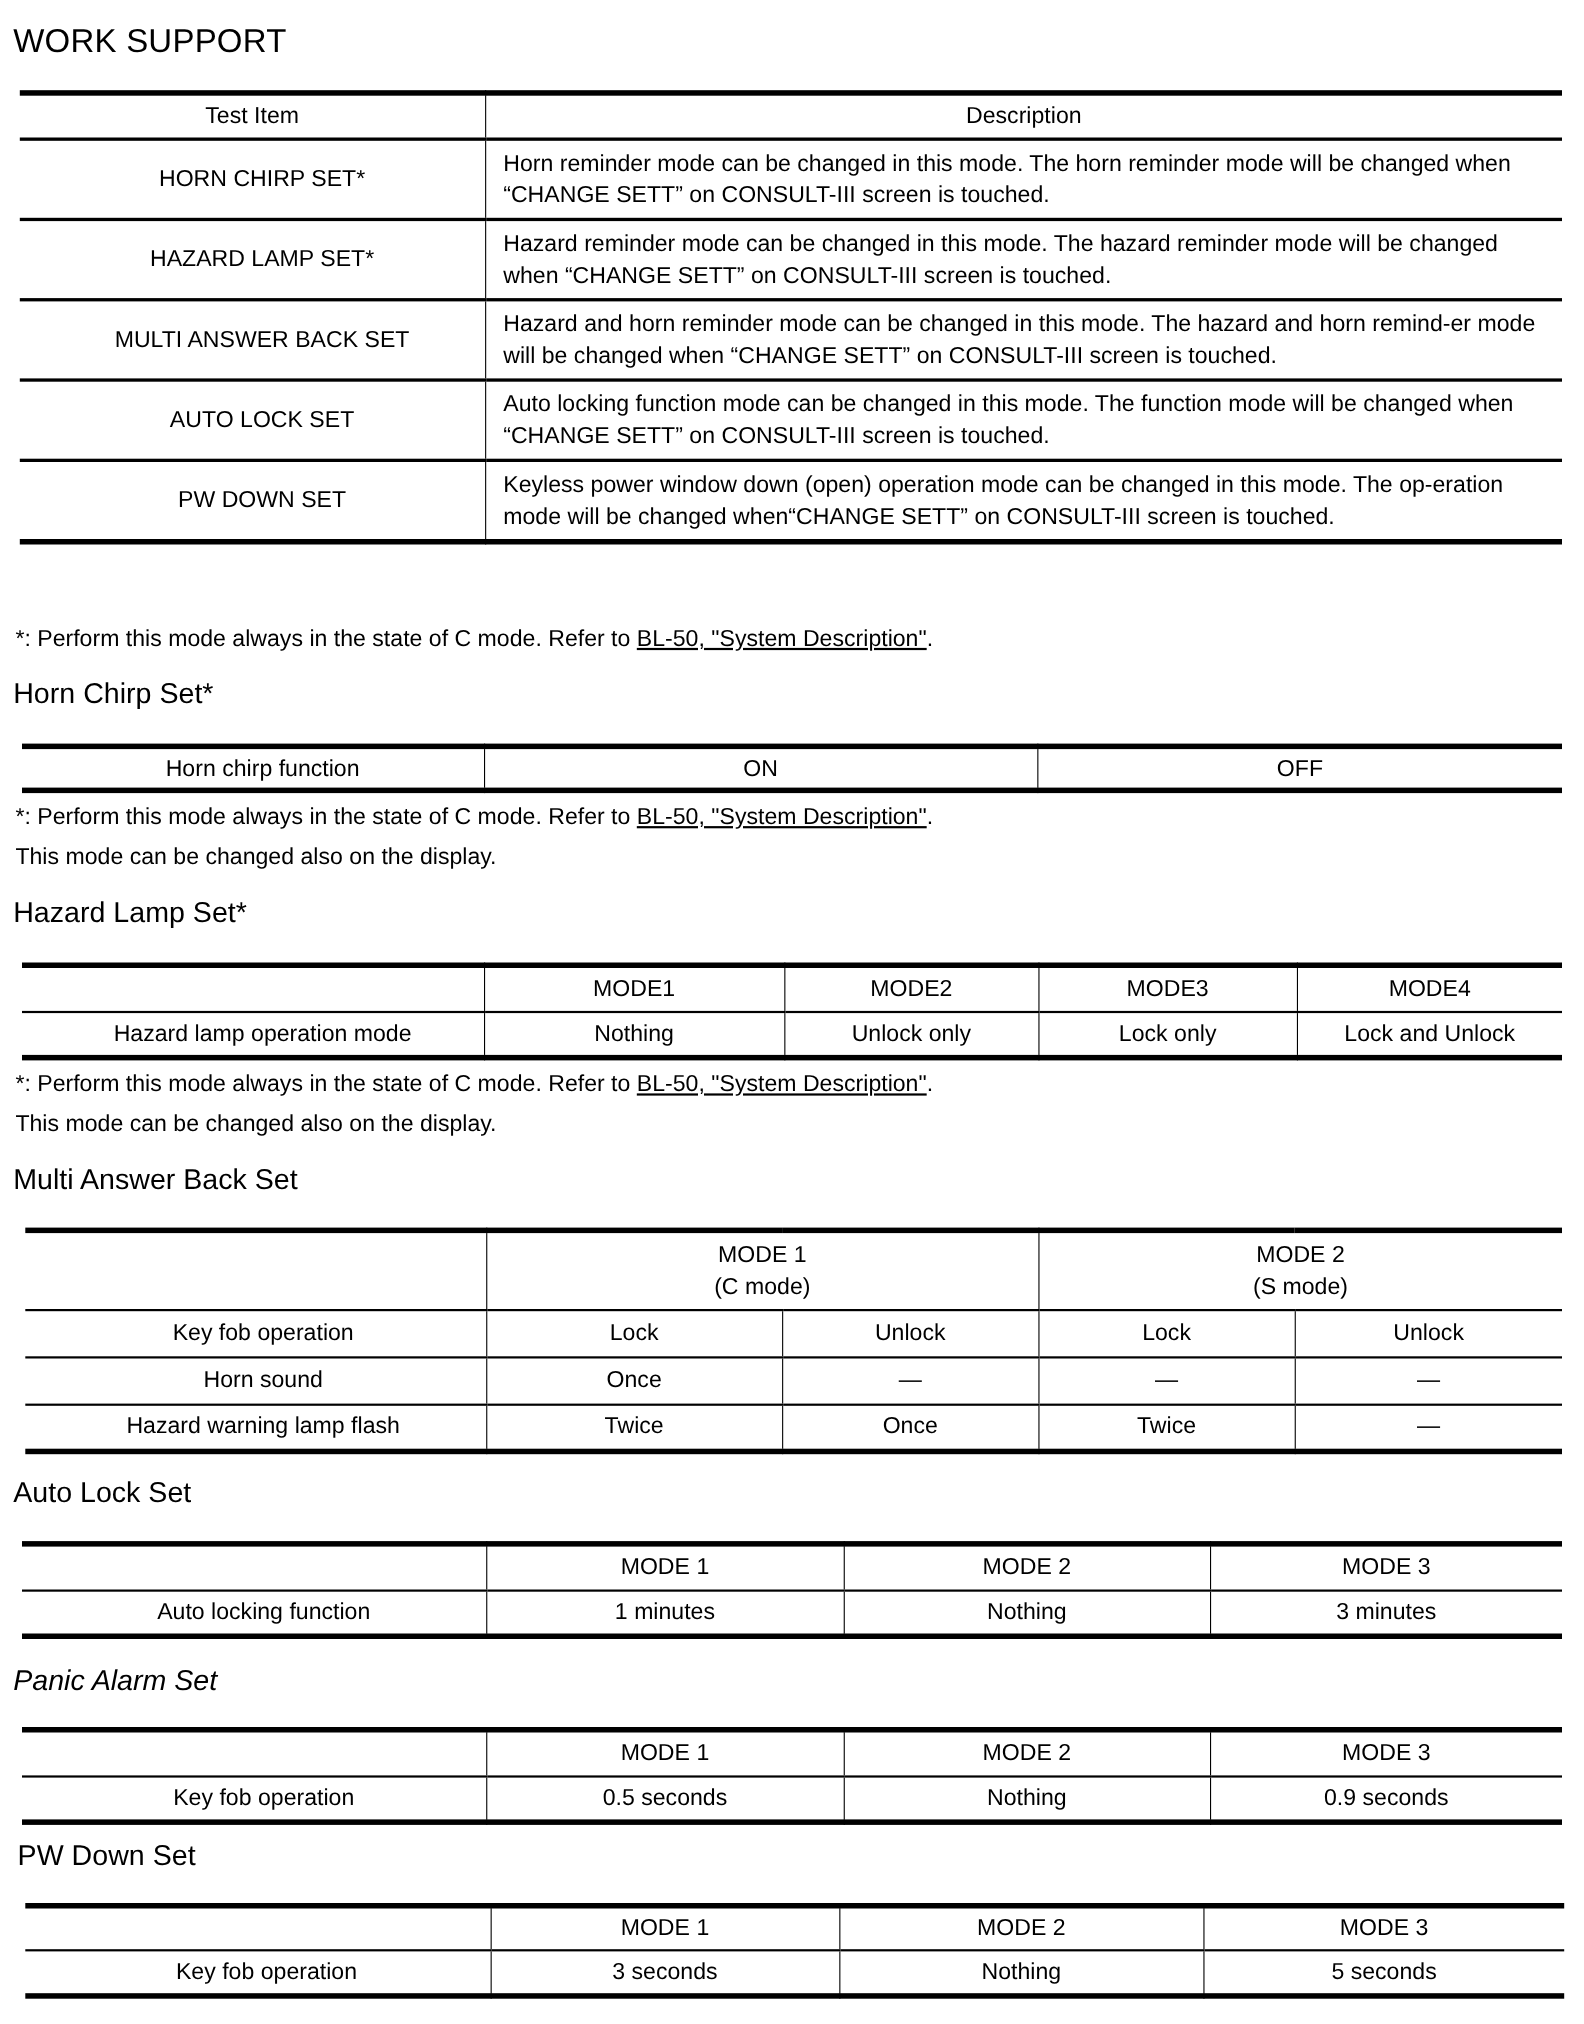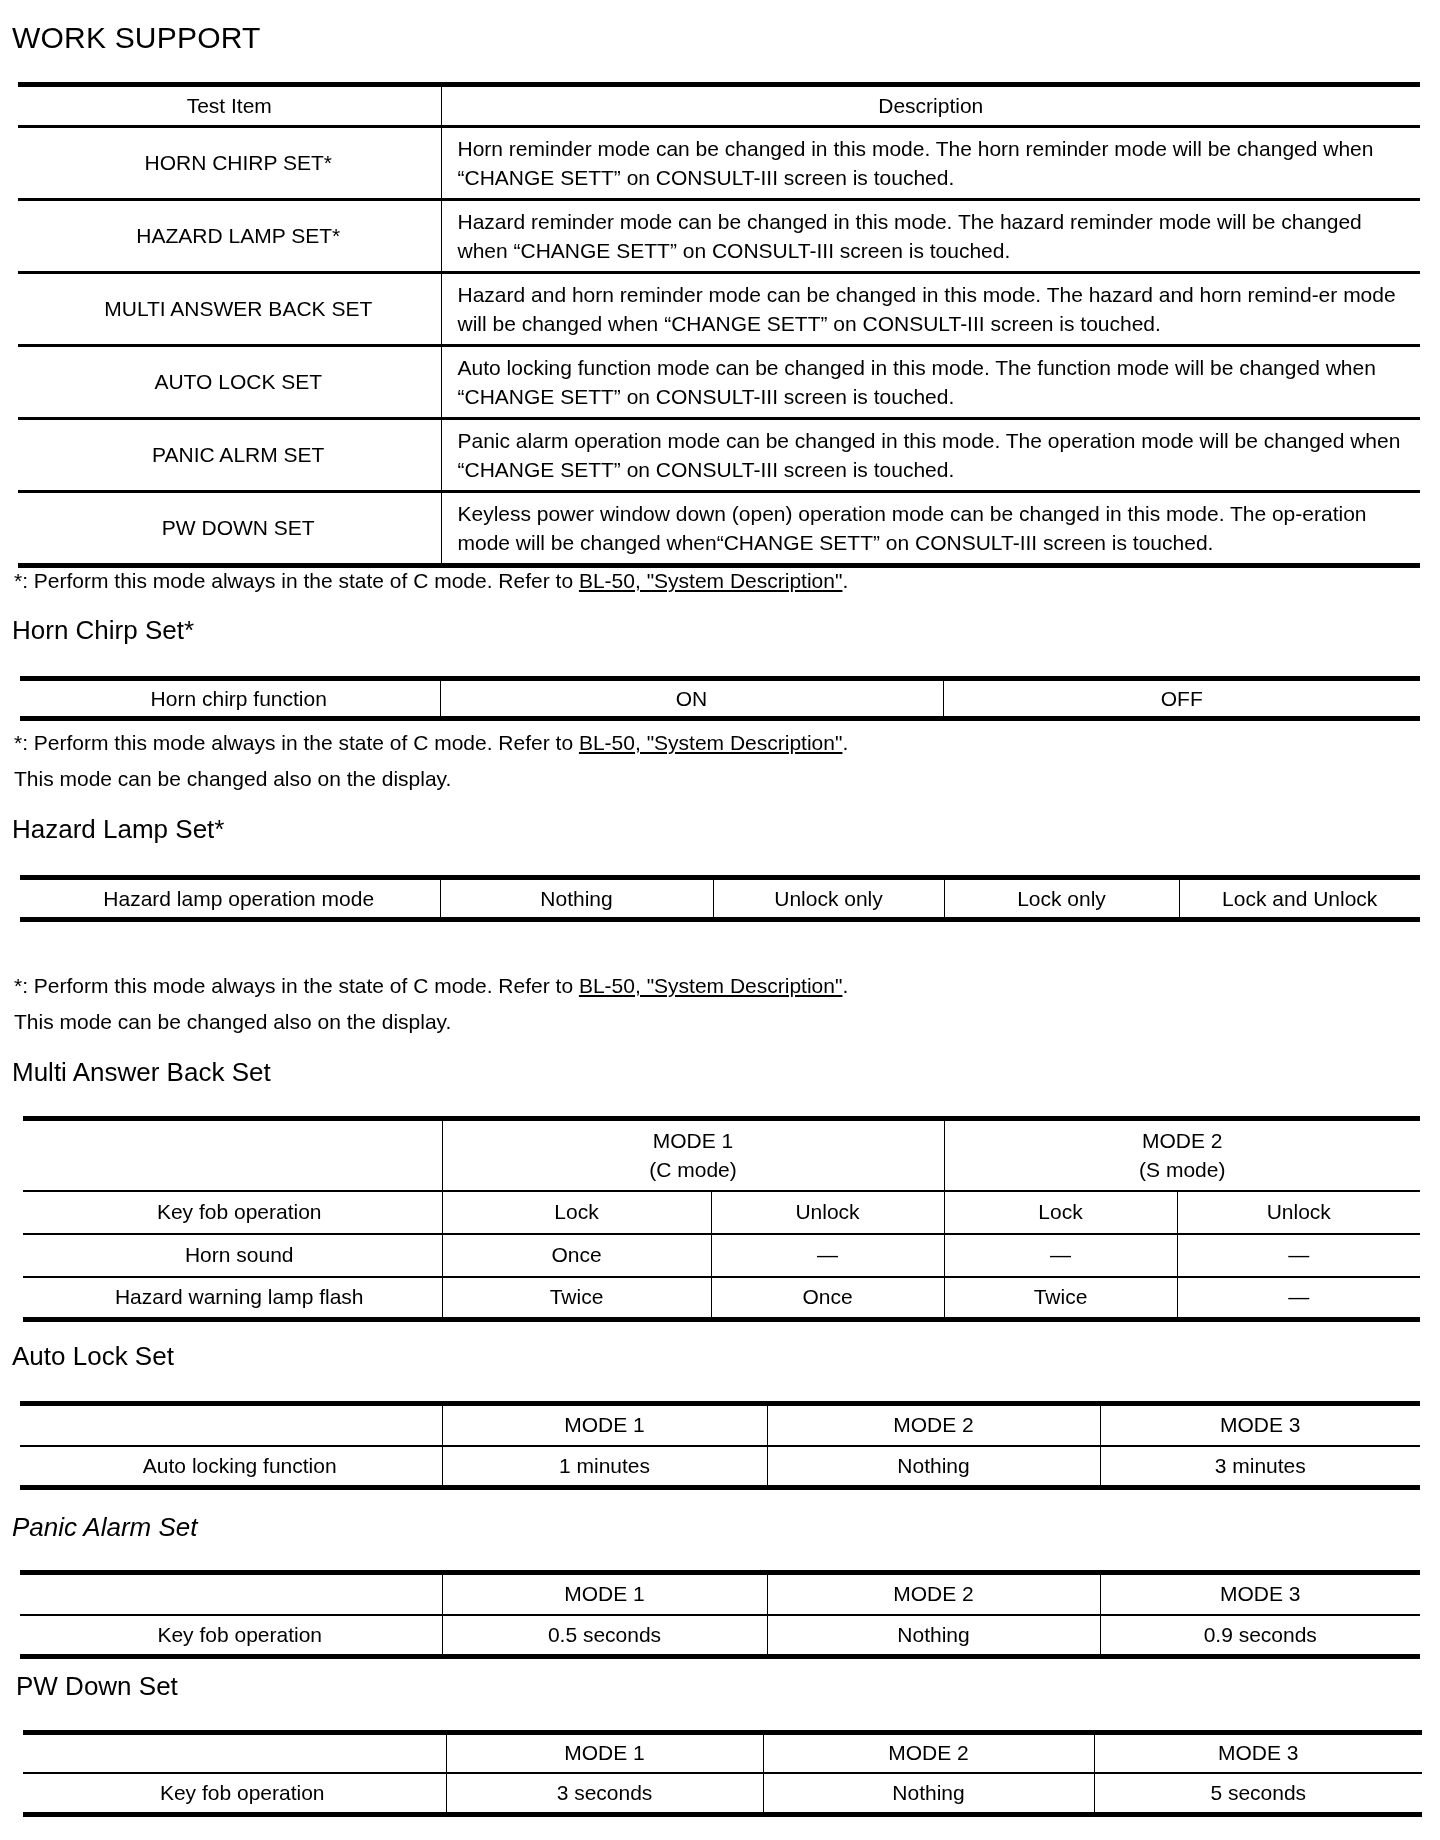--- a/index.html
+++ b/index.html
@@ -46,24 +46,20 @@
   </tr>
   <tr style="height:72px">
     <td class="l">MULTI ANSWER BACK SET</td>
     <td class="desc">Hazard and horn reminder mode can be changed in this mode. The hazard and horn remind-er mode will be changed when “CHANGE SETT” on CONSULT-III screen is touched.</td>
   </tr>
   <tr style="height:72px">
     <td class="l">AUTO LOCK SET</td>
     <td class="desc">Auto locking function mode can be changed in this mode. The function mode will be changed when “CHANGE SETT” on CONSULT-III screen is touched.</td>
   </tr>
   <tr style="height:72px">
-    <td class="l">PANIC ALRM SET</td>
-    <td class="desc">Panic alarm operation mode can be changed in this mode. The operation mode will be changed when “CHANGE SETT” on CONSULT-III screen is touched.</td>
-  </tr>
-  <tr style="height:72px">
     <td class="l">PW DOWN SET</td>
     <td class="desc">Keyless power window down (open) operation mode can be changed in this mode. The op-eration mode will be changed when“CHANGE SETT” on CONSULT-III screen is touched.</td>
   </tr>
 </tbody>
   </table>
 
 <div class="abs note" style="top:568px;">
   <span>*: Perform this mode always in the state of C mode. Refer to </span><a>BL-50, "System Description"</a><span>.</span>
 </div>
 
@@ -90,20 +86,27 @@
 <div class="abs sec-title" style="top:813px;">Hazard Lamp Set*</div>
 <table class="tbl" style="left:20px; top:875px; width:1400px;">
   <colgroup>
       <col style="width:420px">
       <col style="width:273px">
       <col style="width:231px">
       <col style="width:235px">
       <col style="width:241px">
     </colgroup>
   <tbody>
+      <tr style="height:42px">
+    <td></td>
+    <td class="c">MODE1</td>
+    <td class="c">MODE2</td>
+    <td class="c">MODE3</td>
+    <td class="c">MODE4</td>
+  </tr>
   <tr style="height:42px">
     <td class="l">Hazard lamp operation mode</td>
     <td class="c">Nothing</td>
     <td class="c">Unlock only</td>
     <td class="c">Lock only</td>
     <td class="c">Lock and Unlock</td>
   </tr>
 </tbody>
   </table>
 <div class="abs note" style="top:973px;">

